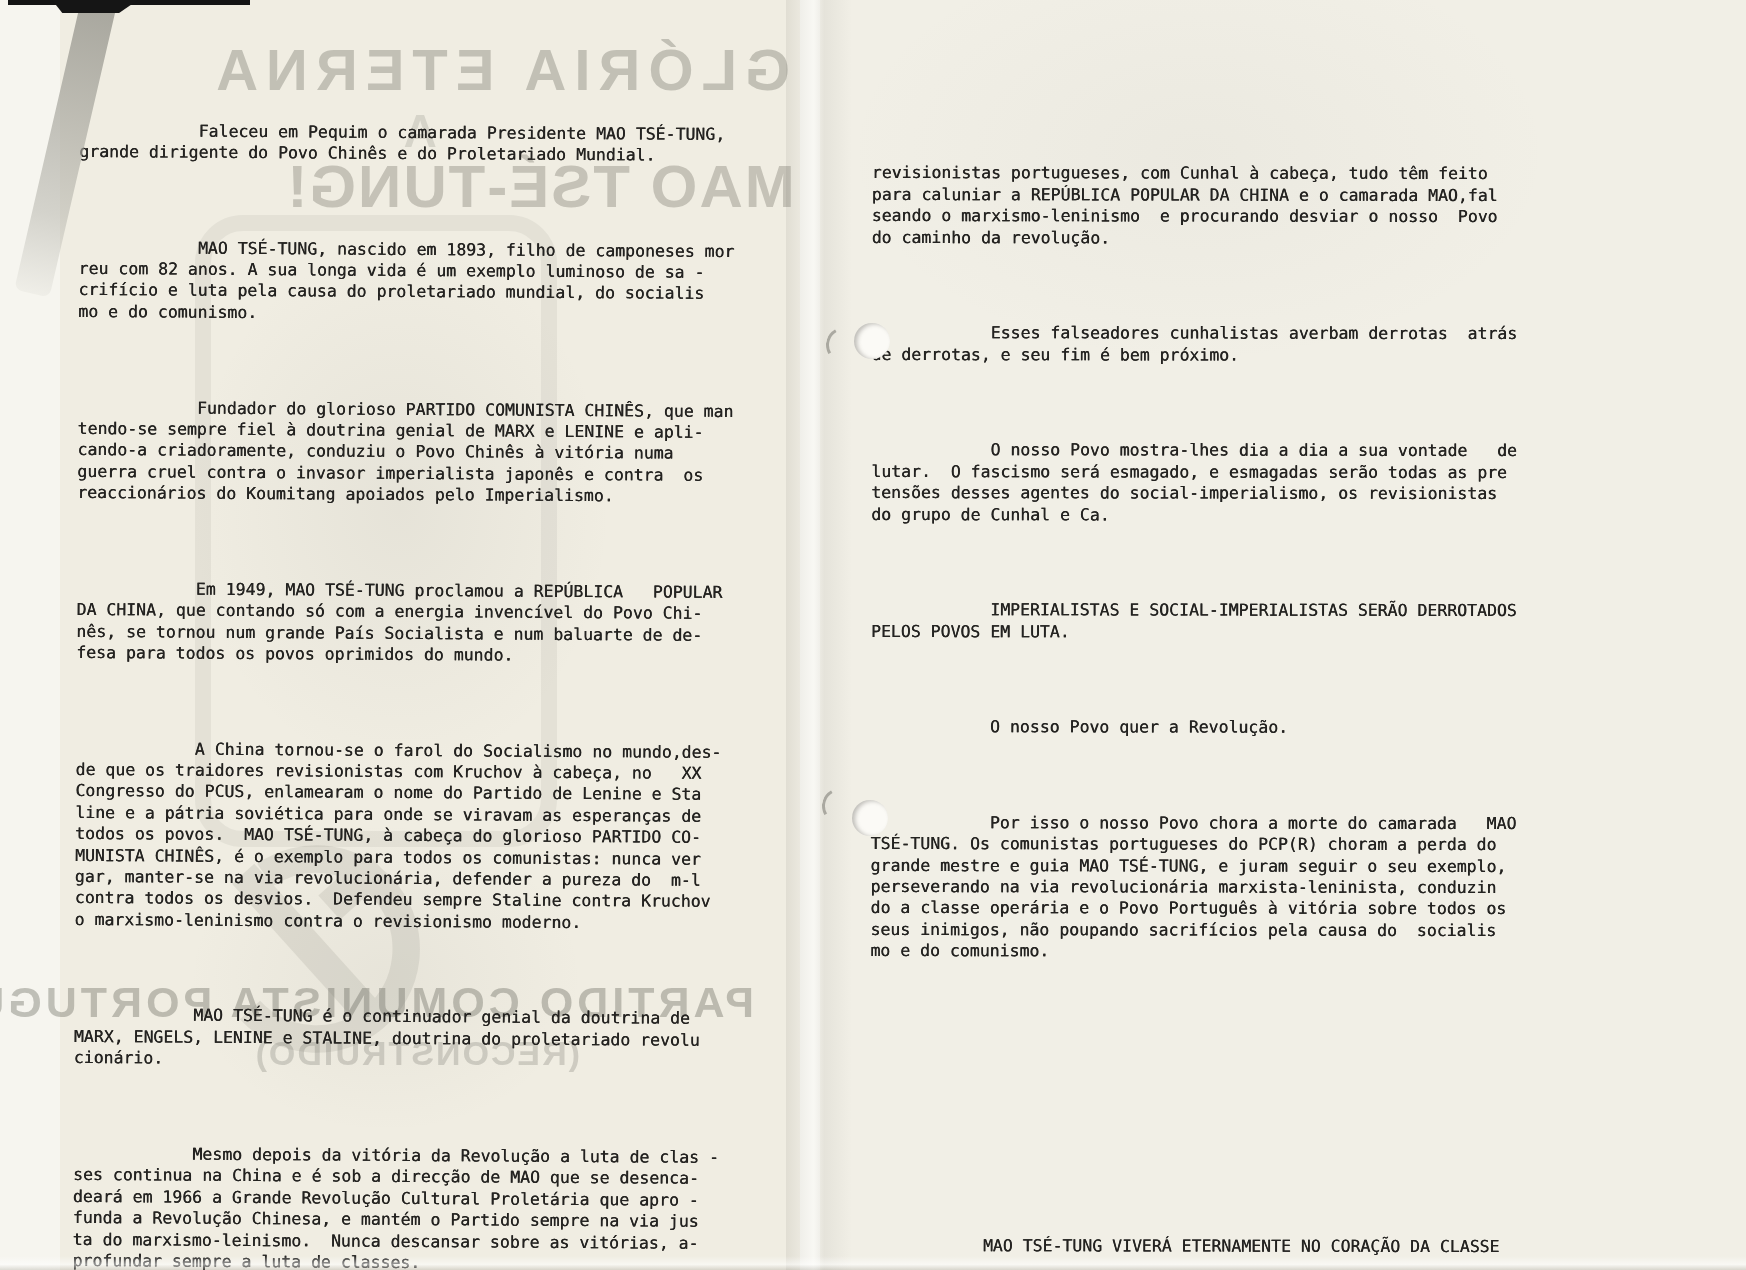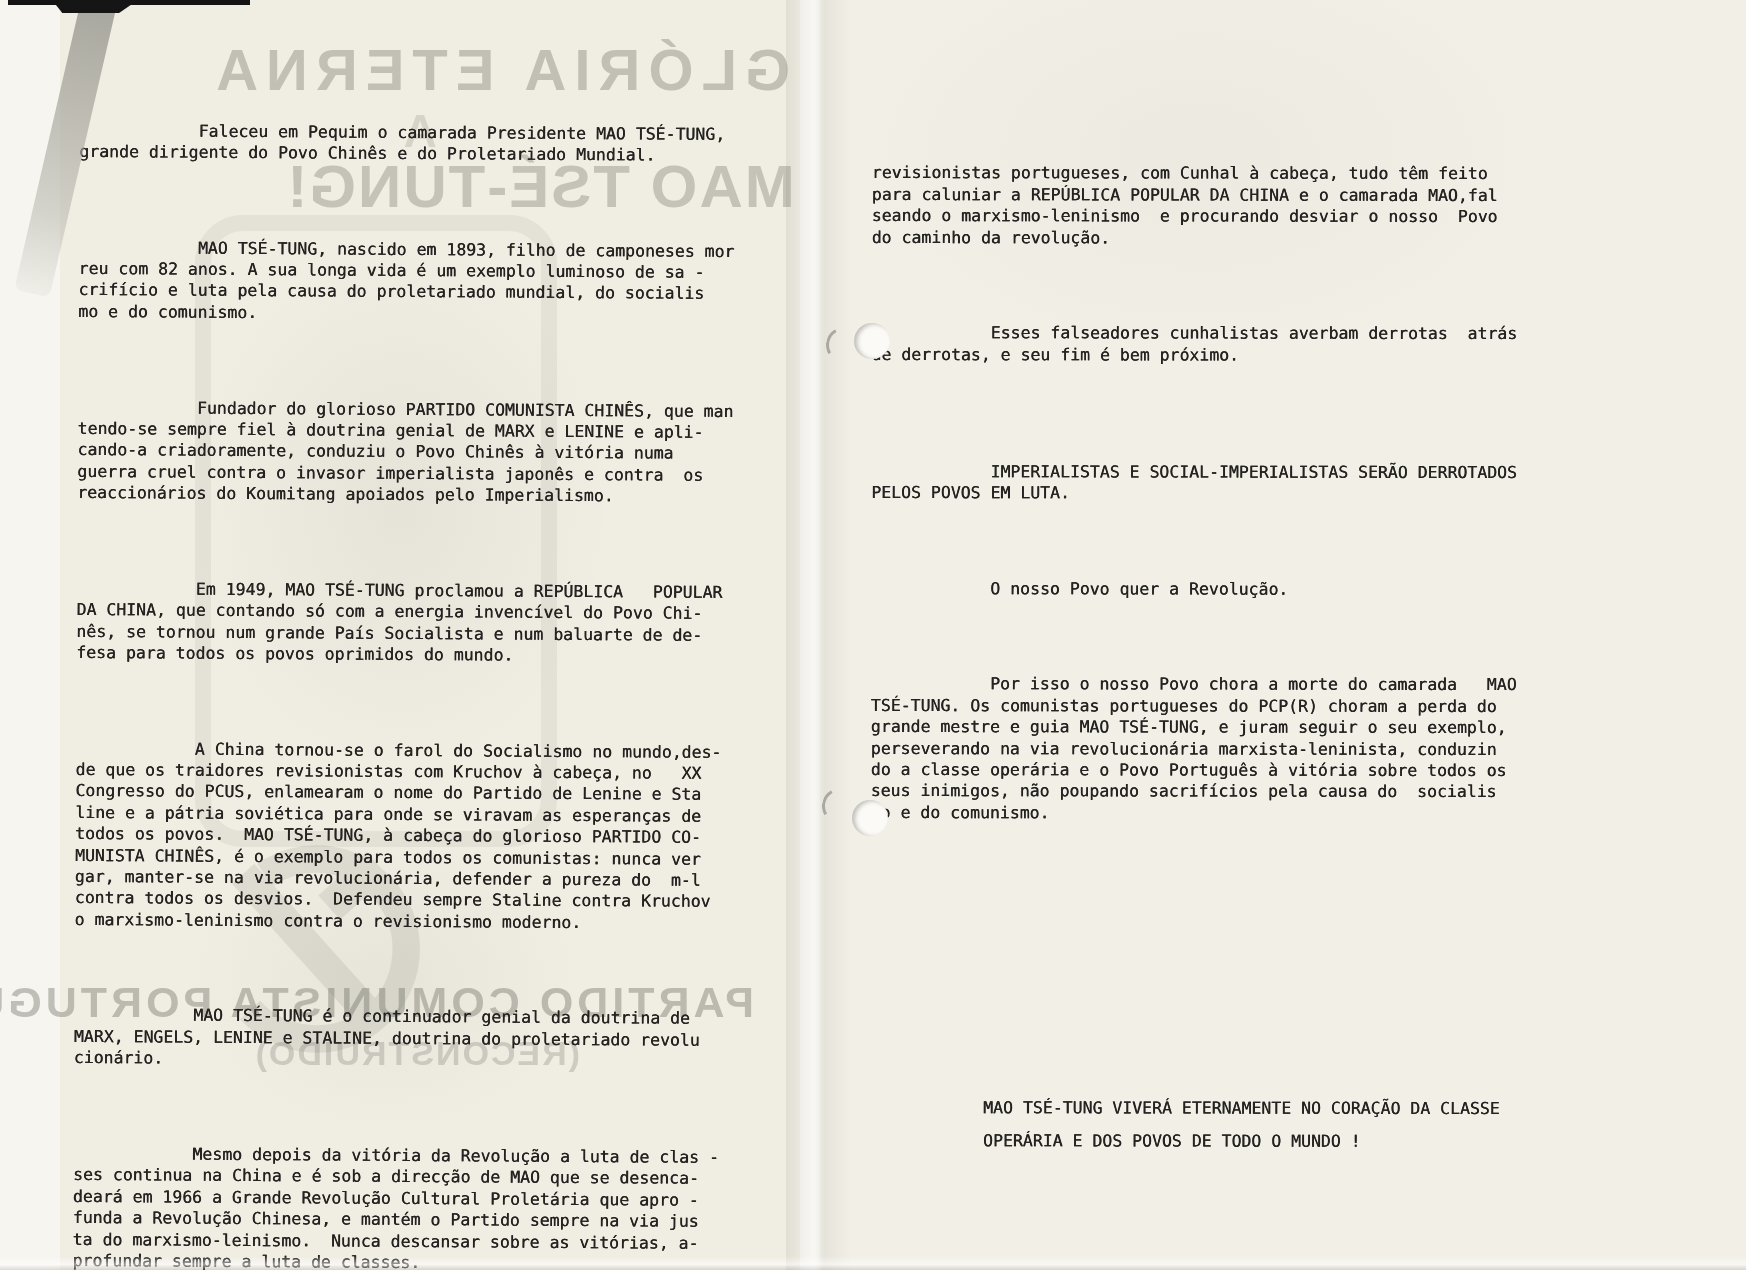--- a/index.html
+++ b/index.html
@@ -154,20 +154,24 @@
         
       
           <p class="para">revisionistas portugueses, com Cunhal à cabeça, tudo têm feito
 para caluniar a REPÚBLICA POPULAR DA CHINA e o camarada MAO,fal
 seando o marxismo-leninismo  e procurando desviar o nosso  Povo
 do caminho da revolução.</p>
         
           <p class="para">            Esses falseadores cunhalistas averbam derrotas  atrás
 de derrotas, e seu fim é bem próximo.</p>
         
+          <p class="para">            O nosso Povo mostra-lhes dia a dia a sua vontade   de
+lutar.  O fascismo será esmagado, e esmagadas serão todas as pre
+tensões desses agentes do social-imperialismo, os revisionistas
+do grupo de Cunhal e Ca.</p>
         
           <p class="para">            IMPERIALISTAS E SOCIAL-IMPERIALISTAS SERÃO DERROTADOS
 PELOS POVOS EM LUTA.</p>
         
           <p class="para">            O nosso Povo quer a Revolução.</p>
         
           <p class="para">            Por isso o nosso Povo chora a morte do camarada   MAO
 TSÉ-TUNG. Os comunistas portugueses do PCP(R) choram a perda do
 grande mestre e guia MAO TSÉ-TUNG, e juram seguir o seu exemplo,
 perseverando na via revolucionária marxista-leninista, conduzin

